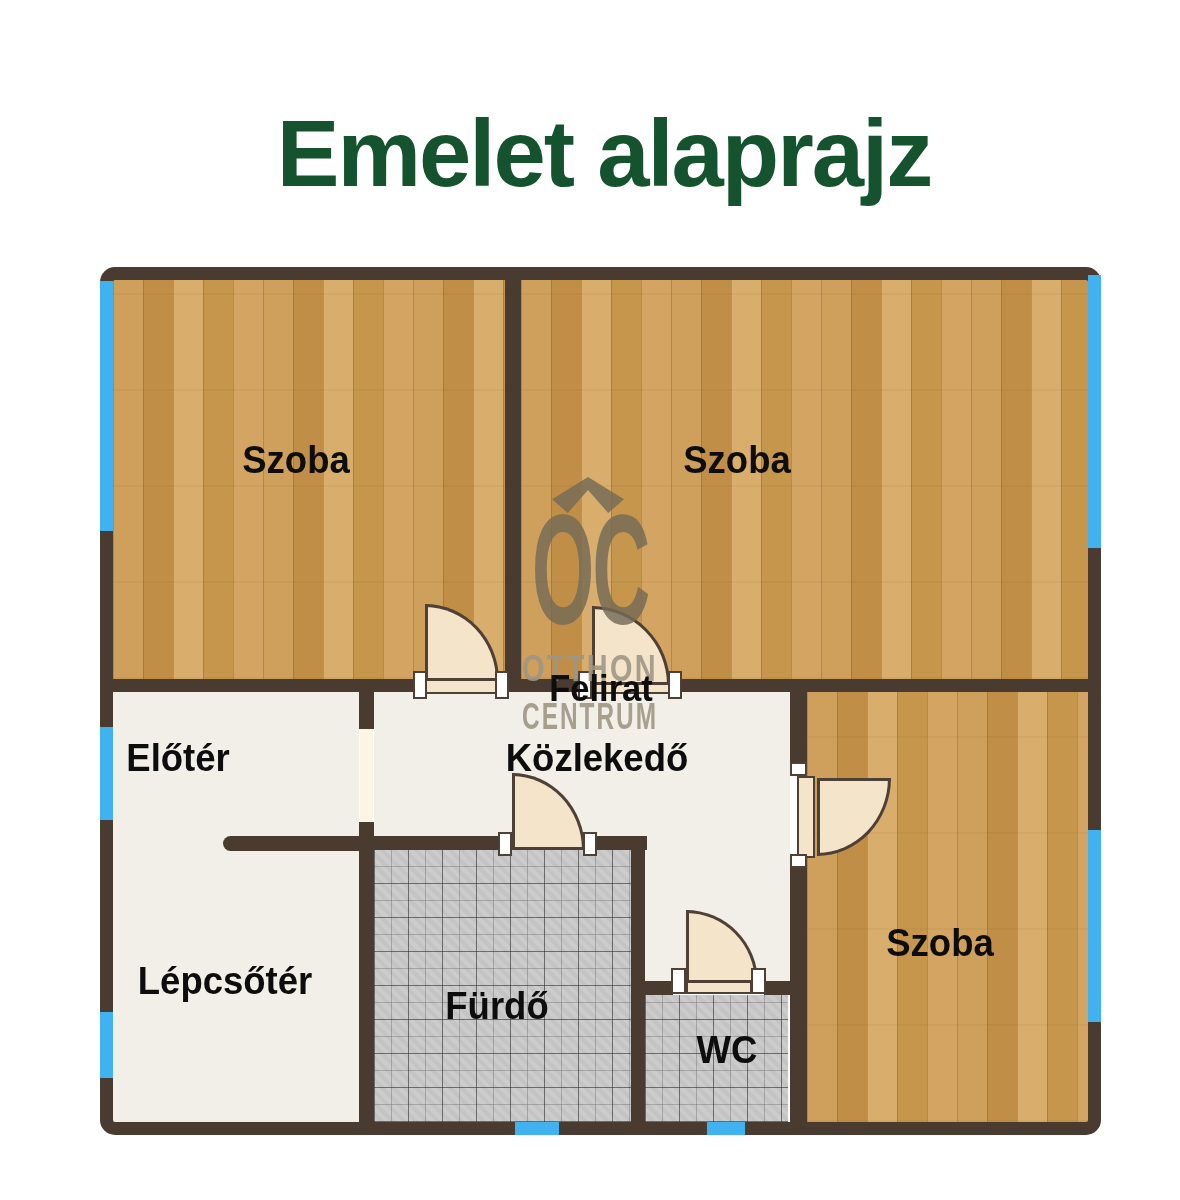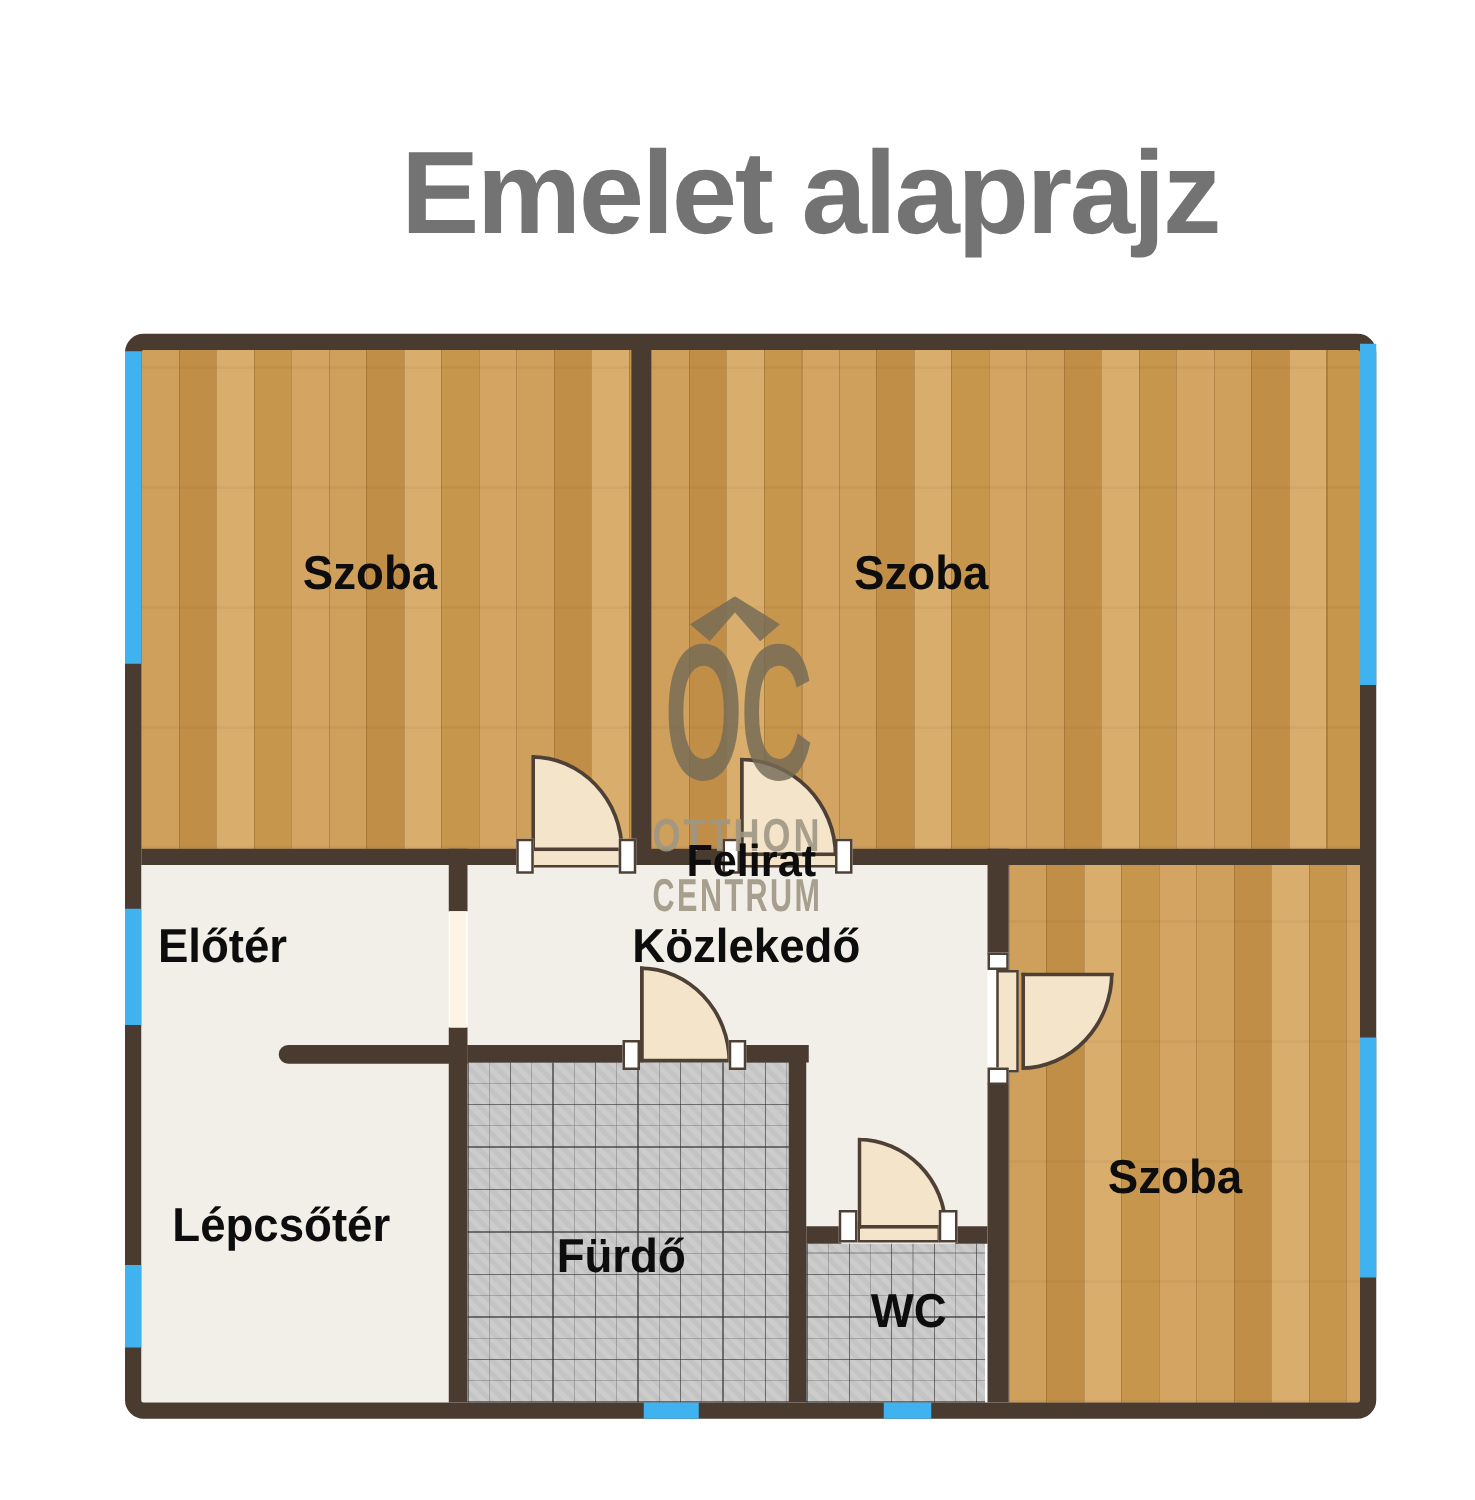--- a/index.html
+++ b/index.html
@@ -3,21 +3,21 @@
 <meta charset="utf-8">
 <style>
   html,body{margin:0;padding:0;}
   body{
     width:1180px;height:1200px;position:relative;background:#ffffff;
     font-family:"Liberation Sans", sans-serif;overflow:hidden;
   }
   .stage{position:absolute;inset:0;}
   .title{
     position:absolute;top:100px;left:604px;transform:translateX(-50%);
-    font-size:94px;font-weight:bold;letter-spacing:-2px;color:#737373;white-space:nowrap;margin-left:44px;
+    font-size:94px;font-weight:bold;letter-spacing:-2px;color:#14532d;white-space:nowrap;
   }
   
   .abs{position:absolute;}
   .w{position:absolute;background:#4a3b30;z-index:10;}
   .outer-frame{
     position:absolute;left:100px;top:267px;width:1001px;height:868px;
     border:13px solid #4a3b30;border-radius:15px;box-sizing:border-box;z-index:10;
   }
   .f{position:absolute;z-index:1;}
   .wood{

